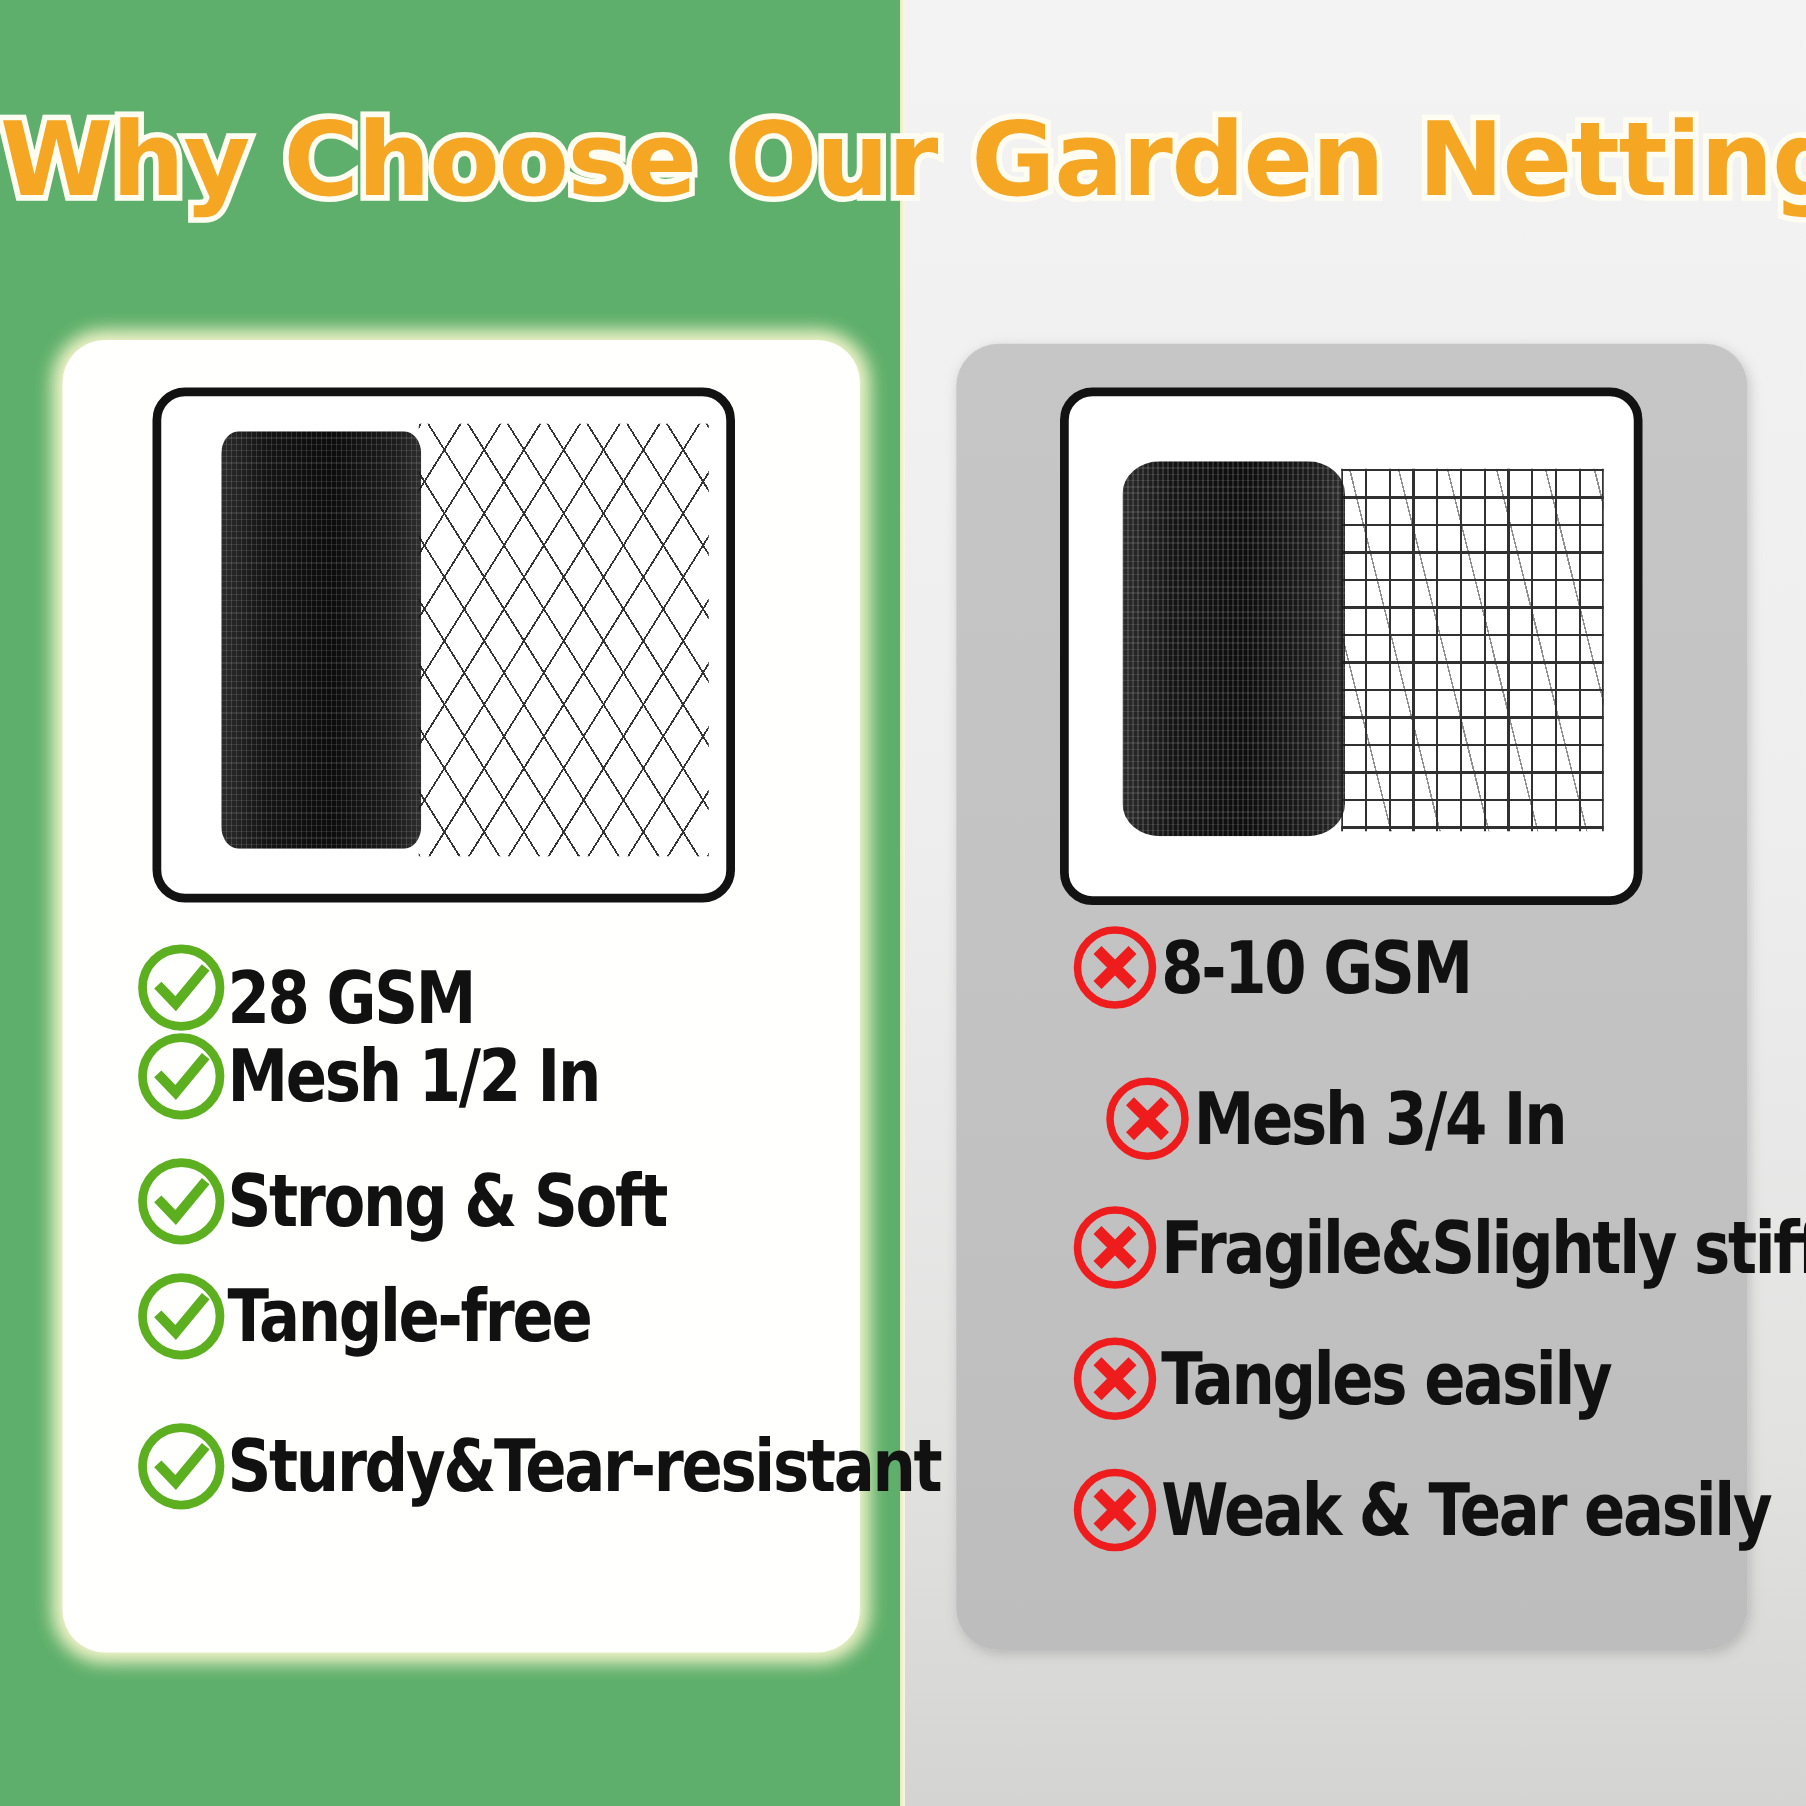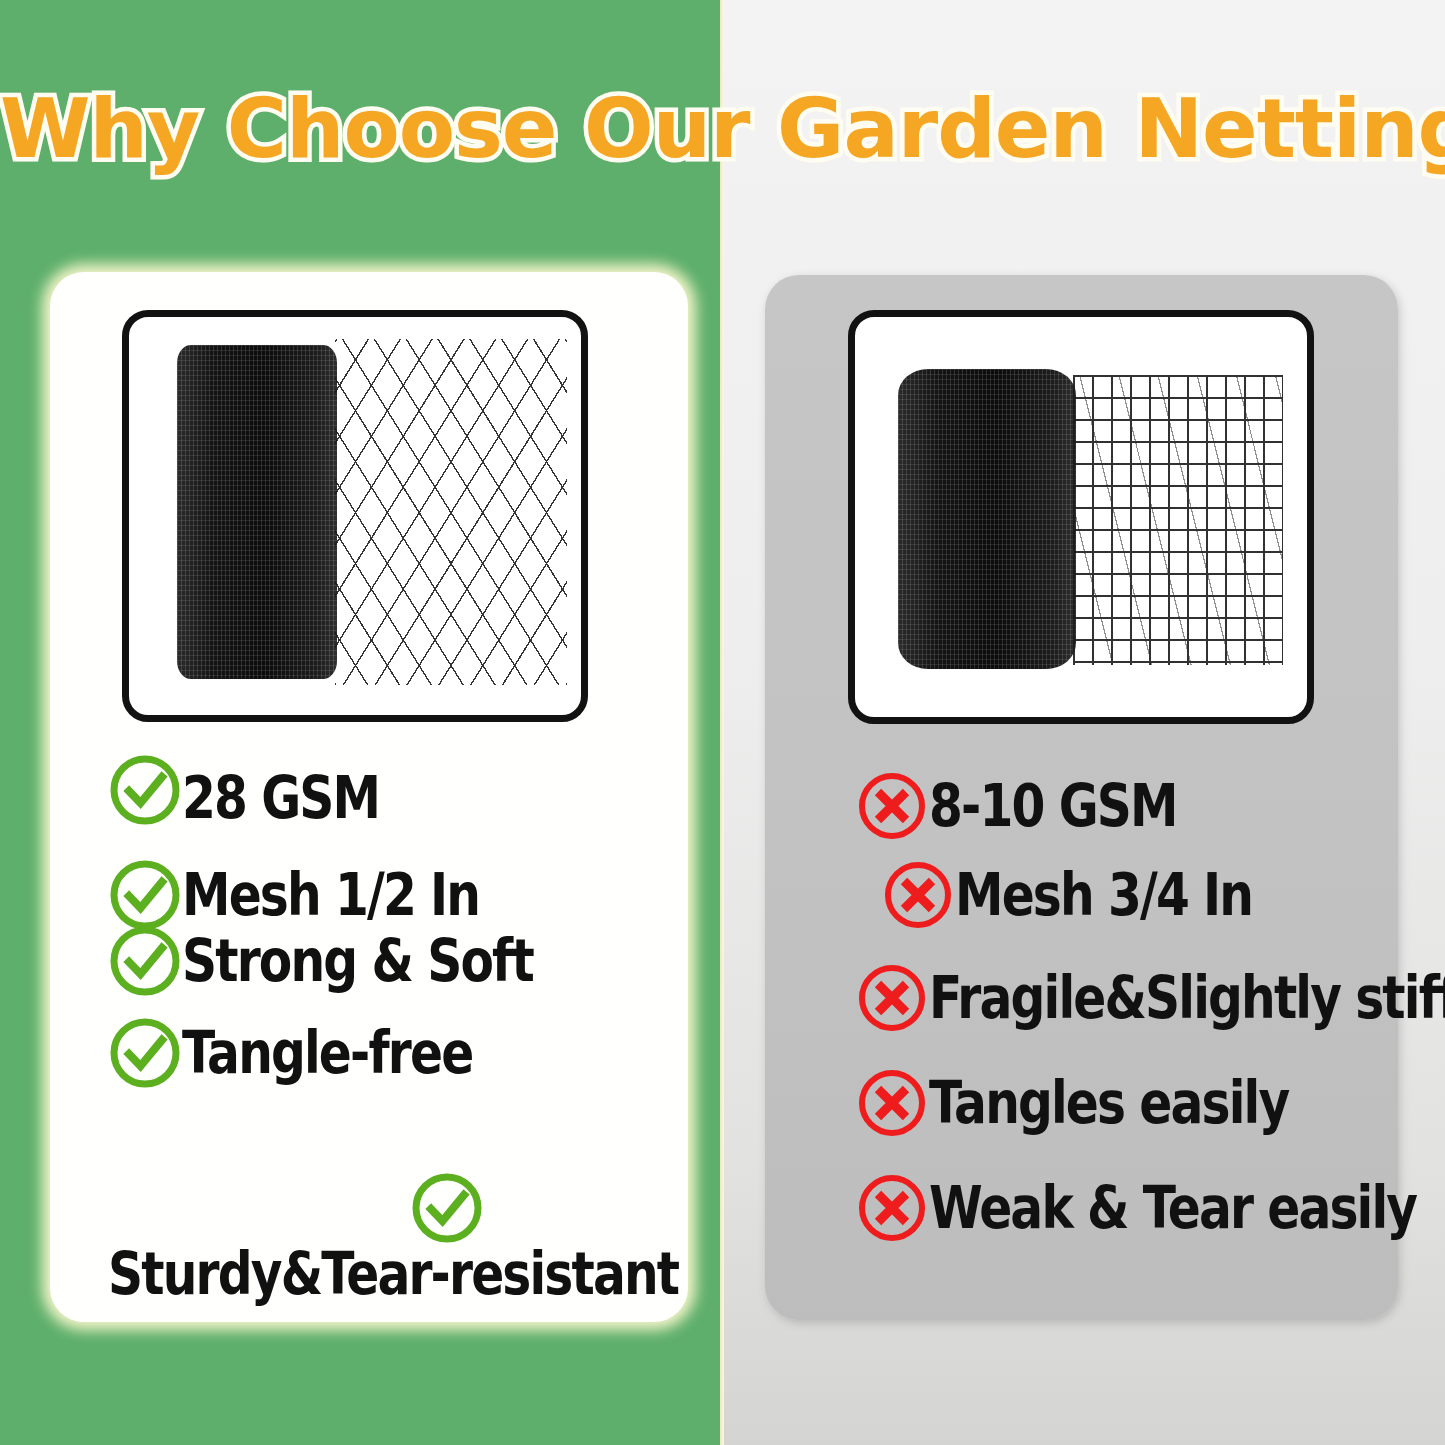--- a/index.html
+++ b/index.html
@@ -184,21 +184,21 @@
     <div class="frow" style="left:108px; top:753px;align-items:flex-end;">
       <span class="icon">
         <svg viewBox="0 0 74 74" xmlns="http://www.w3.org/2000/svg">
           <circle cx="37" cy="37" r="31" fill="none" stroke="#5cb020" stroke-width="7"></circle>
           <path d="M21 38 L32.5 50 L54 24" fill="none" stroke="#5cb020" stroke-width="8" stroke-linecap="square" stroke-linejoin="miter"></path>
         </svg>
       </span>
       <span class="ftext">28 GSM</span>
     </div>
 
-    <div class="frow" style="left:108px; top:858px;">
+    <div class="frow" style="left:108px; top:824px;">
       <span class="icon">
         <svg viewBox="0 0 74 74" xmlns="http://www.w3.org/2000/svg">
           <circle cx="37" cy="37" r="31" fill="none" stroke="#5cb020" stroke-width="7"></circle>
           <path d="M21 38 L32.5 50 L54 24" fill="none" stroke="#5cb020" stroke-width="8" stroke-linecap="square" stroke-linejoin="miter"></path>
         </svg>
       </span>
       <span class="ftext">Mesh 1/2 In</span>
     </div>
 
     <div class="frow" style="left:108px; top:924px;">
@@ -214,42 +214,42 @@
     <div class="frow" style="left:108px; top:1016px;">
       <span class="icon">
         <svg viewBox="0 0 74 74" xmlns="http://www.w3.org/2000/svg">
           <circle cx="37" cy="37" r="31" fill="none" stroke="#5cb020" stroke-width="7"></circle>
           <path d="M21 38 L32.5 50 L54 24" fill="none" stroke="#5cb020" stroke-width="8" stroke-linecap="square" stroke-linejoin="miter"></path>
         </svg>
       </span>
       <span class="ftext">Tangle-free</span>
     </div>
 
-    <div class="frow" style="left:108px; top:1171px;flex-direction:column;">
+    <div class="frow" style="left:108px; top:1136px;">
       <span class="icon">
         <svg viewBox="0 0 74 74" xmlns="http://www.w3.org/2000/svg">
           <circle cx="37" cy="37" r="31" fill="none" stroke="#5cb020" stroke-width="7"></circle>
           <path d="M21 38 L32.5 50 L54 24" fill="none" stroke="#5cb020" stroke-width="8" stroke-linecap="square" stroke-linejoin="miter"></path>
         </svg>
       </span>
       <span class="ftext">Sturdy&amp;Tear-resistant</span>
     </div>
 
   </div>
 
   <div class="card card-bad"></div>
 
   <div class="photo photo-bad">
     <div class="roll roll-bad"></div>
     <div class="mesh-bad"></div>
   </div>
 
   <div class="flist">
 
-    <div class="frow" style="left:855px; top:769px;text-align:right;">
+    <div class="frow" style="left:855px; top:737px;text-align:right;">
       <span class="icon">
         <svg viewBox="0 0 74 74" xmlns="http://www.w3.org/2000/svg">
           <circle cx="37" cy="37" r="30" fill="none" stroke="#ee1c1c" stroke-width="6"></circle>
           <path d="M23 23 L51 51 M51 23 L23 51" fill="none" stroke="#ee1c1c" stroke-width="9" stroke-linecap="butt"></path>
         </svg>
       </span>
       <span class="ftext">8-10 GSM</span>
     </div>
 
     <div class="frow" style="left:881px; top:858px;">

